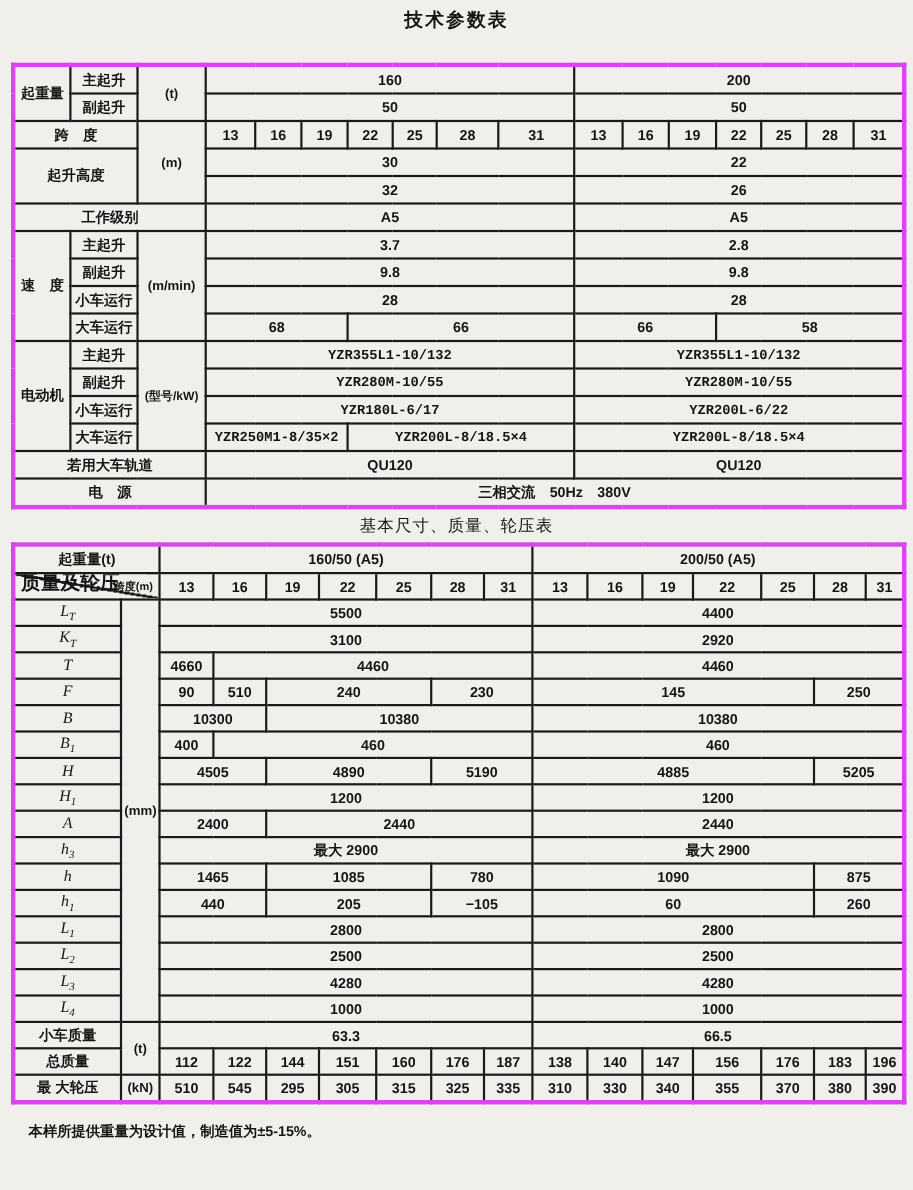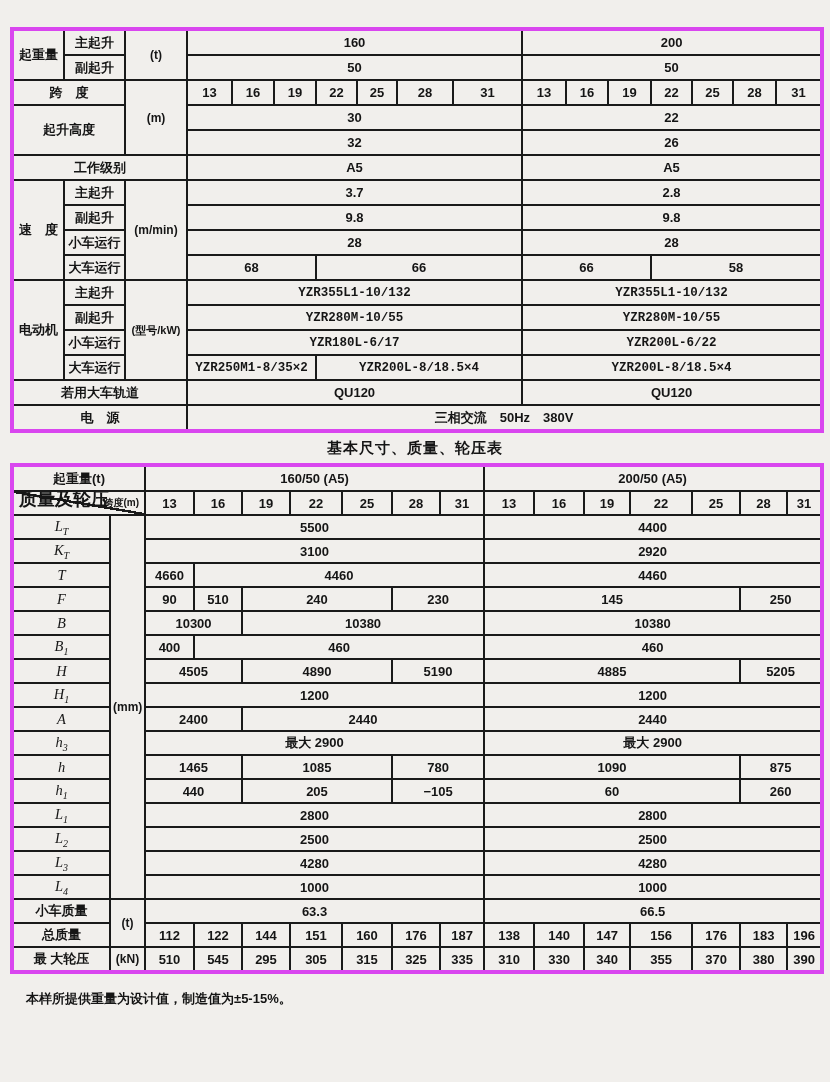--- a/index.html
+++ b/index.html
@@ -21,21 +21,21 @@
     text-align:center;
     font-size:17px;
     font-weight:bold;
     letter-spacing:2px;
   }
   .title2{
     margin:0;
     padding:6px 0 5px 0;
     text-align:center;
     font-size:15px;
-    font-weight:bold;
+    font-weight:normal;
     letter-spacing:1px;
   }
   table{
     border-collapse:collapse;
     table-layout:fixed;
     width:810px;
     margin-left:10px;
     border:4px solid #d946ef;
   }
   #t1{margin-top:27px;}
@@ -78,20 +78,21 @@
     margin:16px 0 0 26px;
     font-size:13px;
     font-weight:bold;
   }
 </style>
 </head>
 <body>
 
 <div class="page">
 
+  <h1 class="title1">技术参数表</h1>
 
   <table id="t1">
     <colgroup>
       <col style="width:52px">
         <col style="width:61px">
         <col style="width:62px">
       <col style="width:45px">
         <col style="width:42px">
         <col style="width:42px">
         <col style="width:41px">

